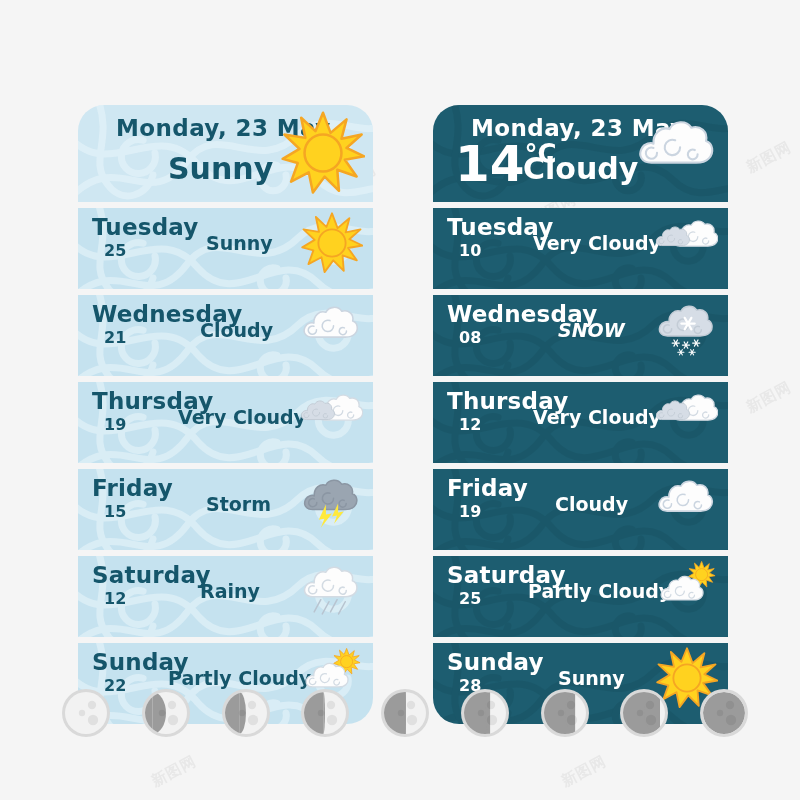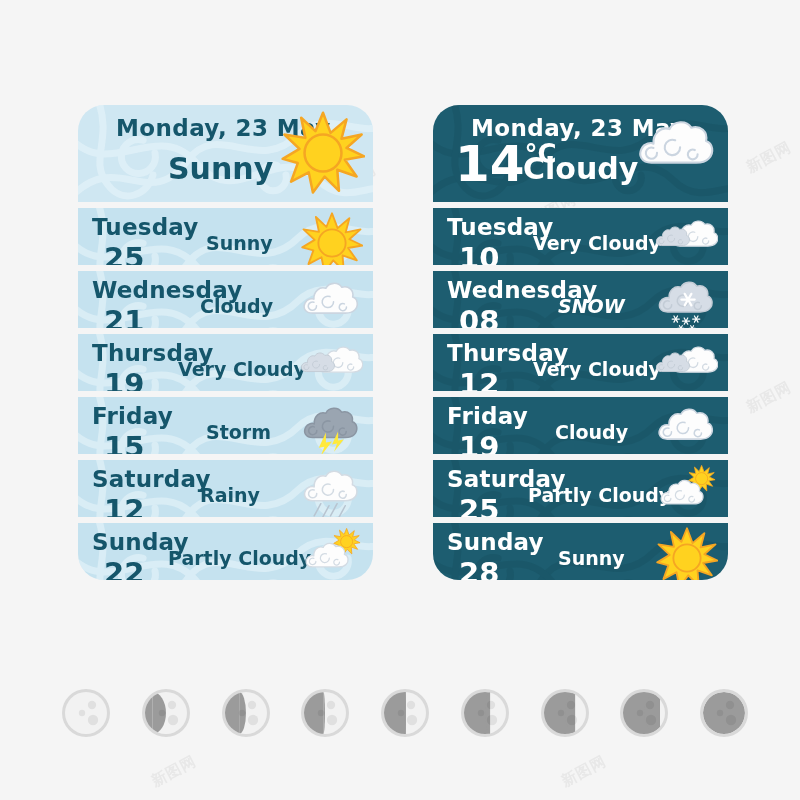--- a/index.html
+++ b/index.html
@@ -34,21 +34,21 @@
 
   
   #panel-light .row{background:#c5e2ef;color:#15566b;}
   #panel-light .row.hdr{background:#cfe7f2;}
   
   #panel-dark .row{background:#1d5d70;color:#ffffff;}
   #panel-dark .row.hdr{background:#1d5d70;}
 
   
   .row.hdr{height:97px;}
-  .row.day{height:57px;}
+  .row.day{height:81px;}
 
   
   .swirl{position:absolute;inset:0;pointer-events:none;opacity:.55;}
   #panel-dark .swirl{opacity:.40;}
 
   
   .hdr-date{
     position:absolute;left:38px;top:10px;
     font-size:23px;font-weight:700;letter-spacing:.4px;white-space:nowrap;
   }
@@ -62,21 +62,21 @@
     font-size:30px;font-weight:700;white-space:nowrap;
   }
 
   
   .d-name{
     position:absolute;left:14px;top:6px;
     font-size:23px;font-weight:700;letter-spacing:.2px;white-space:nowrap;
   }
   .d-temp{
     position:absolute;left:26px;top:33px;
-    font-size:29px;font-weight:700;white-space:nowrap;
+    font-size:16px;font-weight:700;white-space:nowrap;
   }
   .d-cond{
     position:absolute;top:24px;
     font-size:19px;font-weight:700;white-space:nowrap;
   }
 
   .ico{position:absolute;}
 
   
   #moon-strip{

